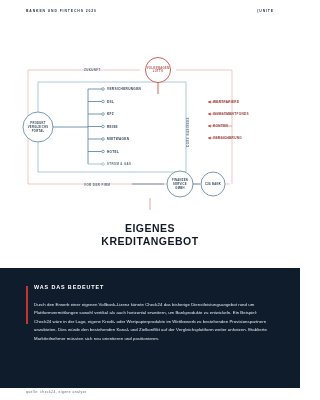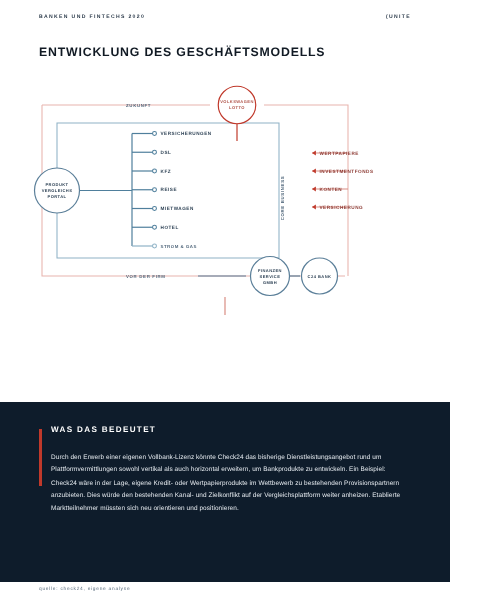--- a/index.html
+++ b/index.html
@@ -92,21 +92,20 @@
 </head>
 <body>
 
 <div class="page">
 
   <div class="meta">
     <span>BANKEN UND FINTECHS 2020</span>
     <span>(UNITE</span>
   </div>
 
-  <div class="headline">ENTWICKLUNG DES GESCHÄFTSMODELLS</div>
 
   <div class="diagram">
     <svg width="300" height="160" viewBox="0 0 300 160" xmlns="http://www.w3.org/2000/svg">
 
       <g>
         <path d="M28 18 L28 132 L230 132" fill="none" stroke="#e8b3ad" stroke-width="0.7"></path>
         <path d="M28 18 L140 18" fill="none" stroke="#e8b3ad" stroke-width="0.7"></path>
         <path d="M176 18 L232 18 L232 132" fill="none" stroke="#e8b3ad" stroke-width="0.7"></path>
       </g>
 
@@ -190,20 +189,24 @@
         <circle cx="213" cy="132" r="12" fill="#ffffff" stroke="#5b7f99" stroke-width="0.8"></circle>
         <text class="clabel" x="213" y="133.2">C24 BANK</text>
       </g>
 
       <g>
         <line x1="150" y1="146" x2="150" y2="158" stroke="#d98d83" stroke-width="0.8"></line>
       </g>
     </svg>
   </div>
 
+  <div class="bigtitle">
+    <div>EIGENES</div>
+    <div>KREDITANGEBOT</div>
+  </div>
 
   <div class="callout">
     <div class="bar"></div>
     <h3>WAS DAS BEDEUTET</h3>
     <p>Durch den Erwerb einer eigenen Vollbank-Lizenz könnte Check24 das bisherige Dienstleistungsangebot rund um Plattformvermittlungen sowohl vertikal als auch horizontal erweitern, um Bankprodukte zu entwickeln. Ein Beispiel: Check24 wäre in der Lage, eigene Kredit- oder Wertpapierprodukte im Wettbewerb zu bestehenden Provisionspartnern anzubieten. Dies würde den bestehenden Kanal- und Zielkonflikt auf der Vergleichsplattform weiter anheizen. Etablierte Marktteilnehmer müssten sich neu orientieren und positionieren.</p>
   </div>
 
   <div class="footer">quelle: check24, eigene analyse</div>
 
 </div>

